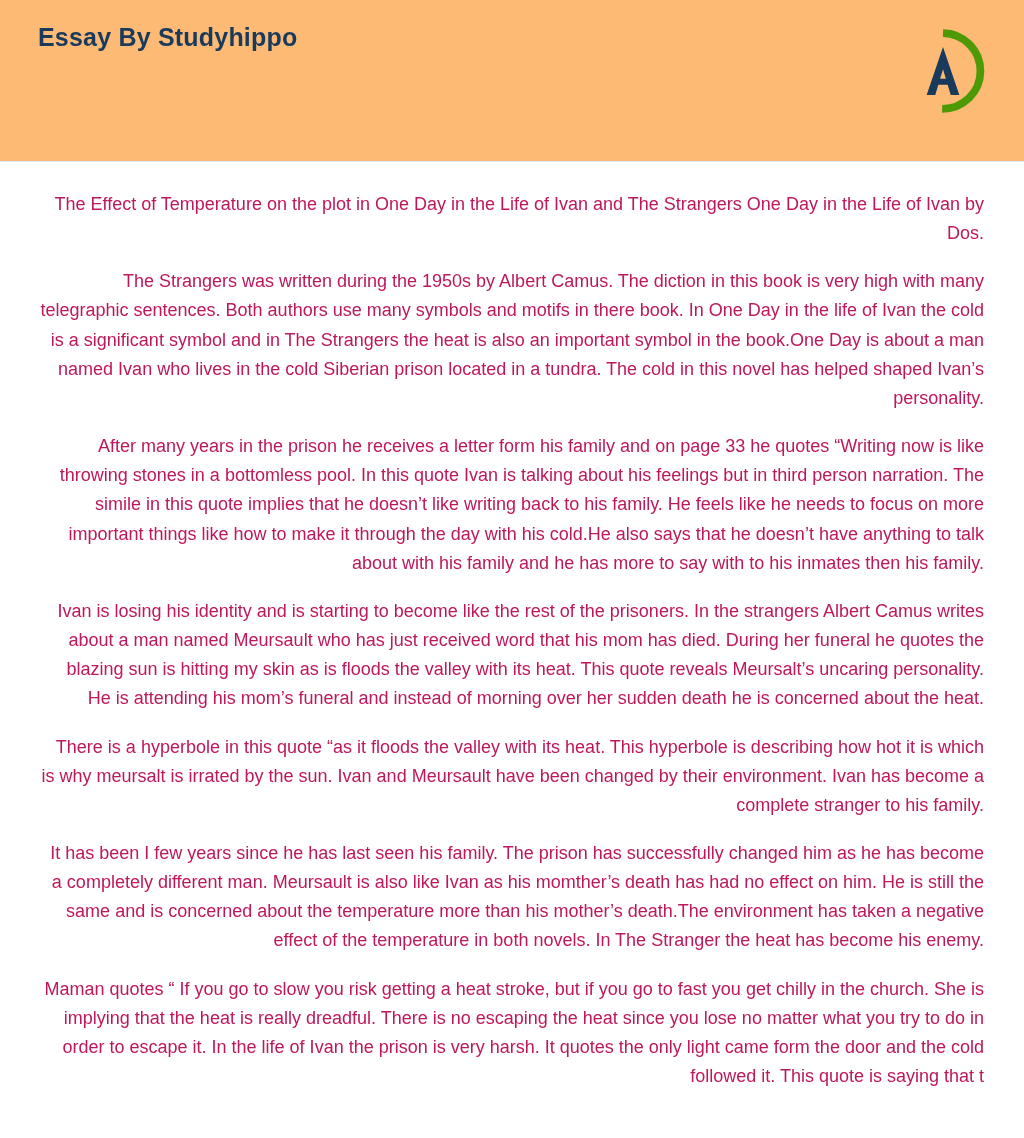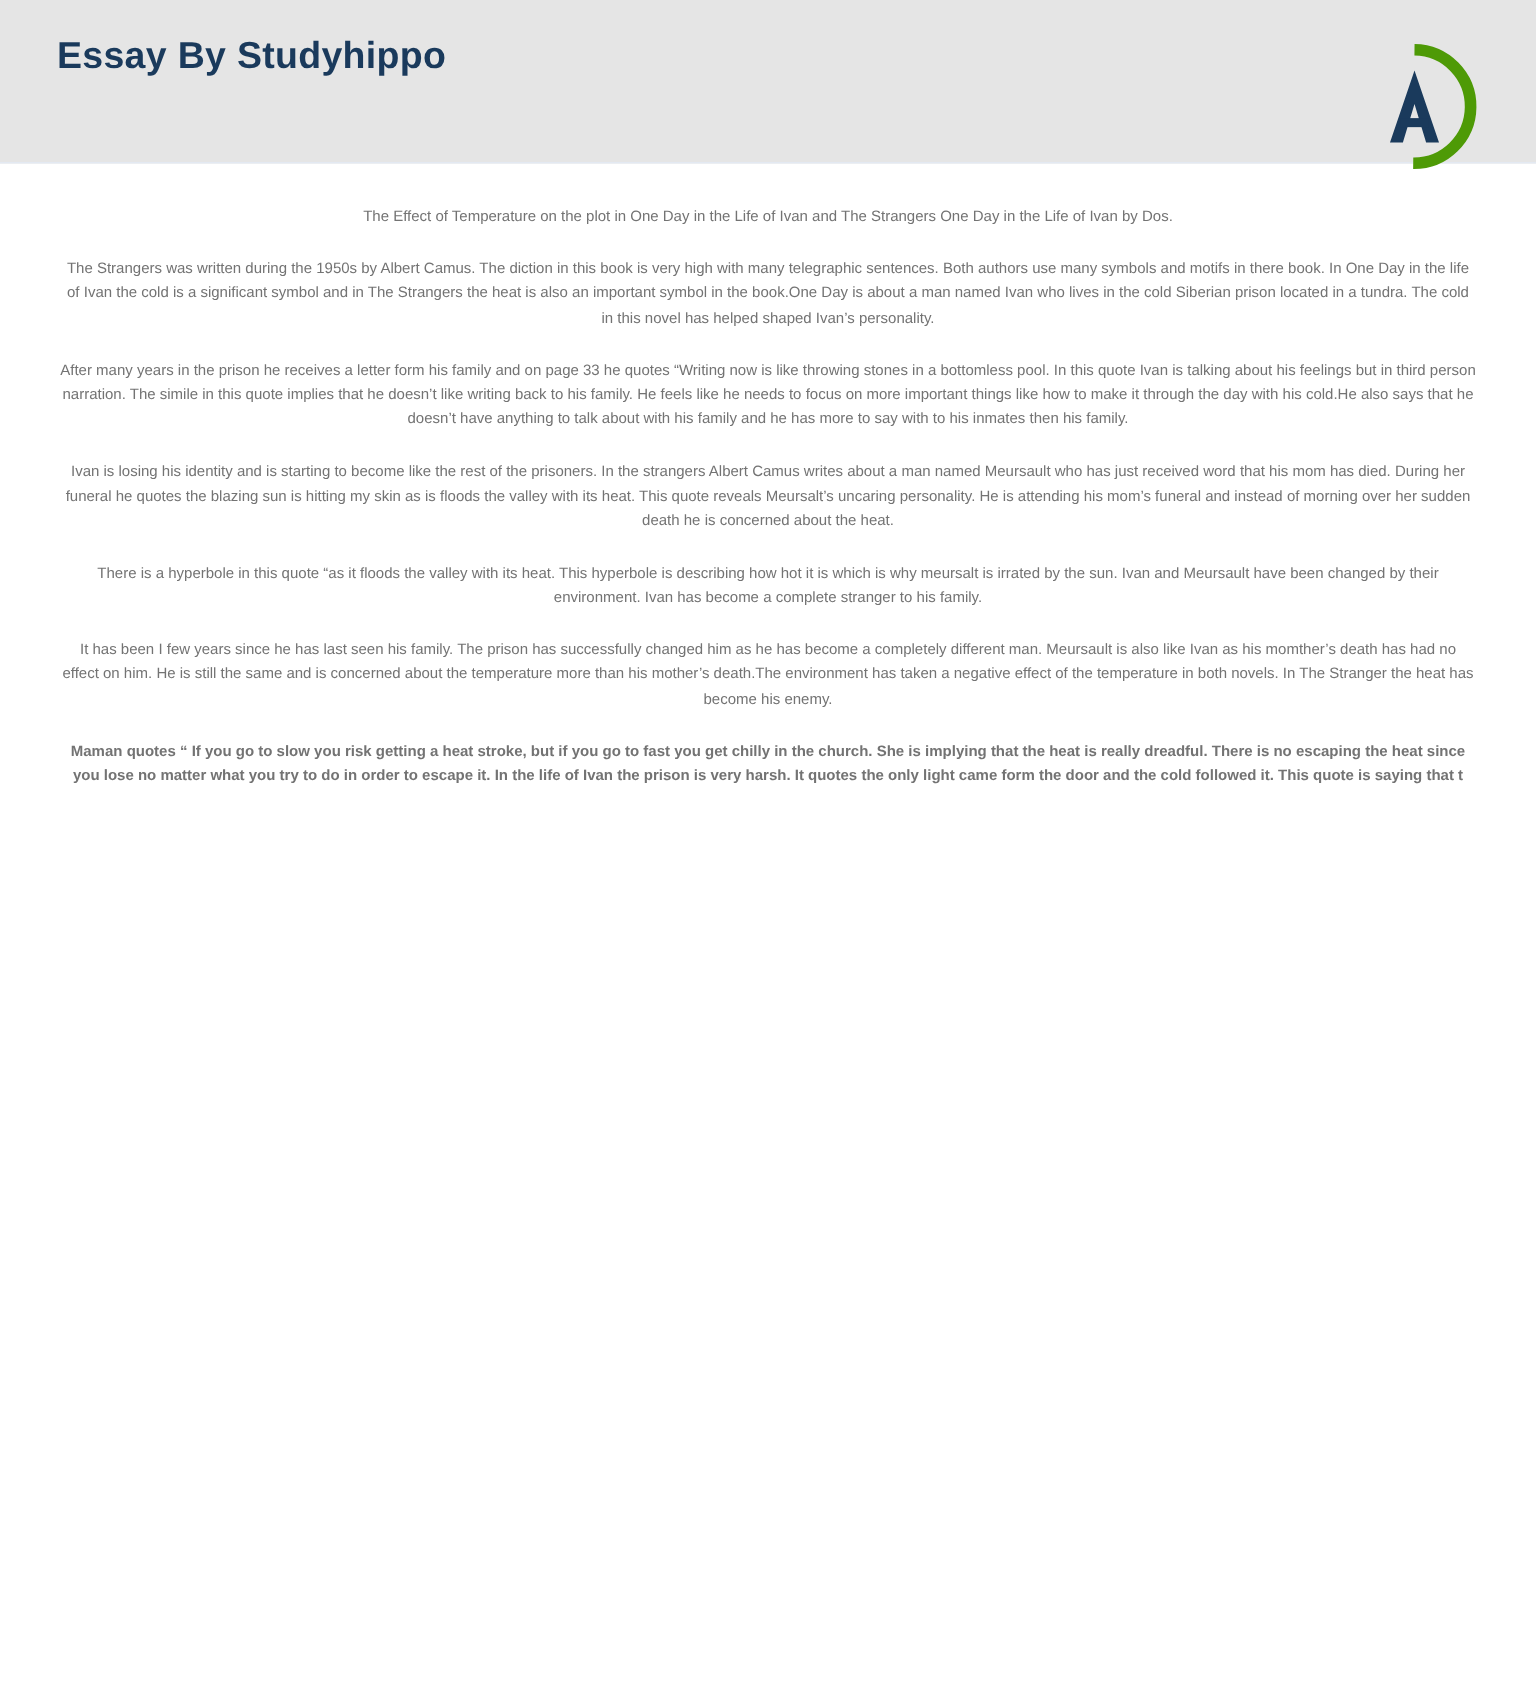--- a/index.html
+++ b/index.html
@@ -11,24 +11,24 @@
   }
   .page {
     width: 1024px;
     min-height: 1138px;
     background: #ffffff;
     position: relative;
     overflow: hidden;
   }
   
   .header {
-    background: #e5e5e5;
+    background: #fdba74;
     padding: 24px 38px 18px 38px;
     position: relative;
-    height: 109px;
+    height: 162px;
     border-bottom: 1px solid #e3e9f2;
   }
   .brand {
     font-size: 25px;
     font-weight: bold;
     color: #1a3a5c;
     letter-spacing: 0.2px;
     margin: 0 0 16px 0;
     line-height: 1.1;
   }
@@ -52,27 +52,27 @@
   }
   .title {
     font-size: 31px;
     line-height: 1.23;
     font-weight: bold;
     color: #1b1b1b;
     margin: 0 0 18px 0;
     letter-spacing: -0.2px;
   }
   .para {
-    font-size: 10px;
+    font-size: 18px;
     line-height: 1.62;
-    color: #737373;
+    color: #be185d;
     margin: 0 0 19px 0;
-    text-align: center;
+    text-align: right;
   }
-  .para:last-child { margin-bottom: 0; font-weight: bold; }
+  .para:last-child { margin-bottom: 0; }
 </style>
 </head>
 <body>
 
 <div class="page">
 
   <div class="header">
     <div class="brand">Essay By Studyhippo</div>
     <div class="logo">
       <svg viewBox="0 0 100 100" width="86" height="86" aria-hidden="true">

